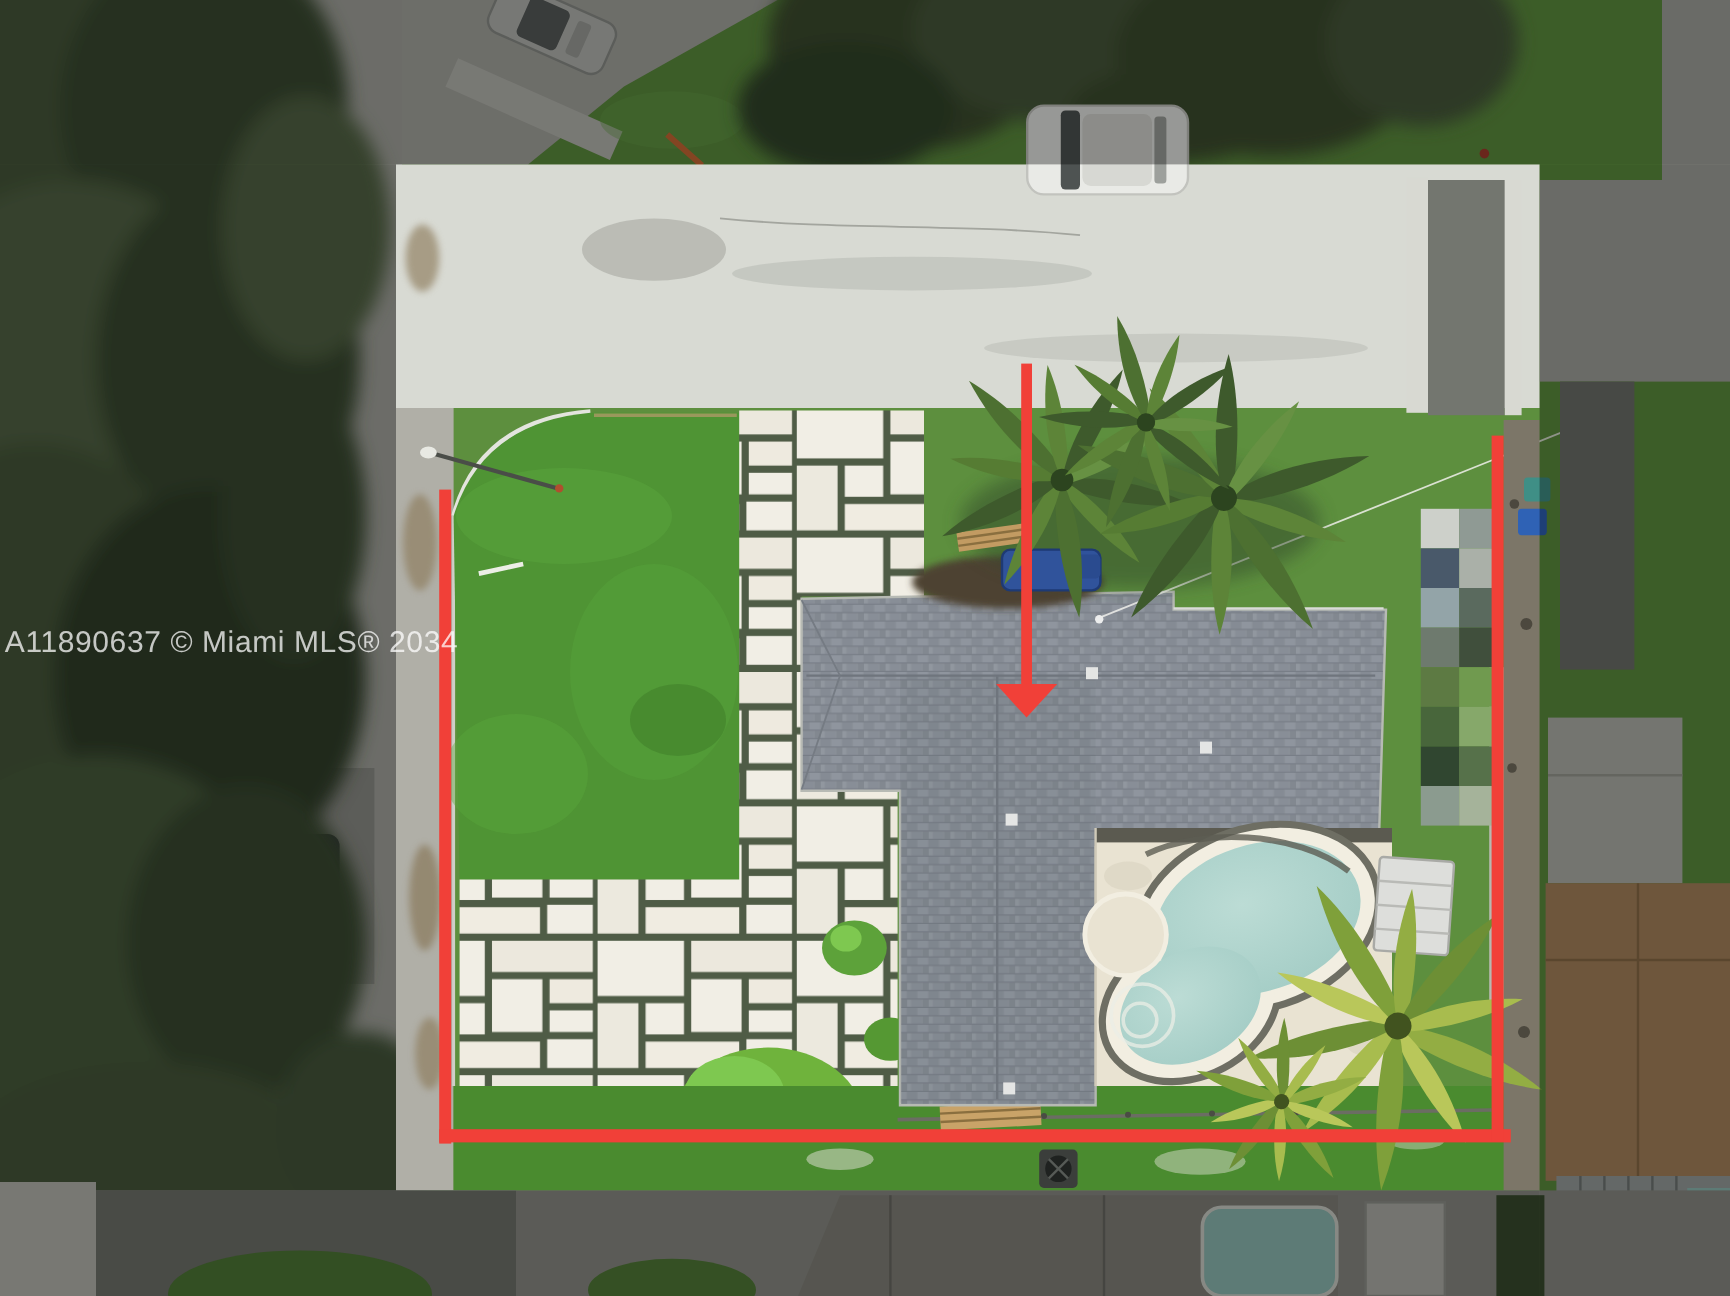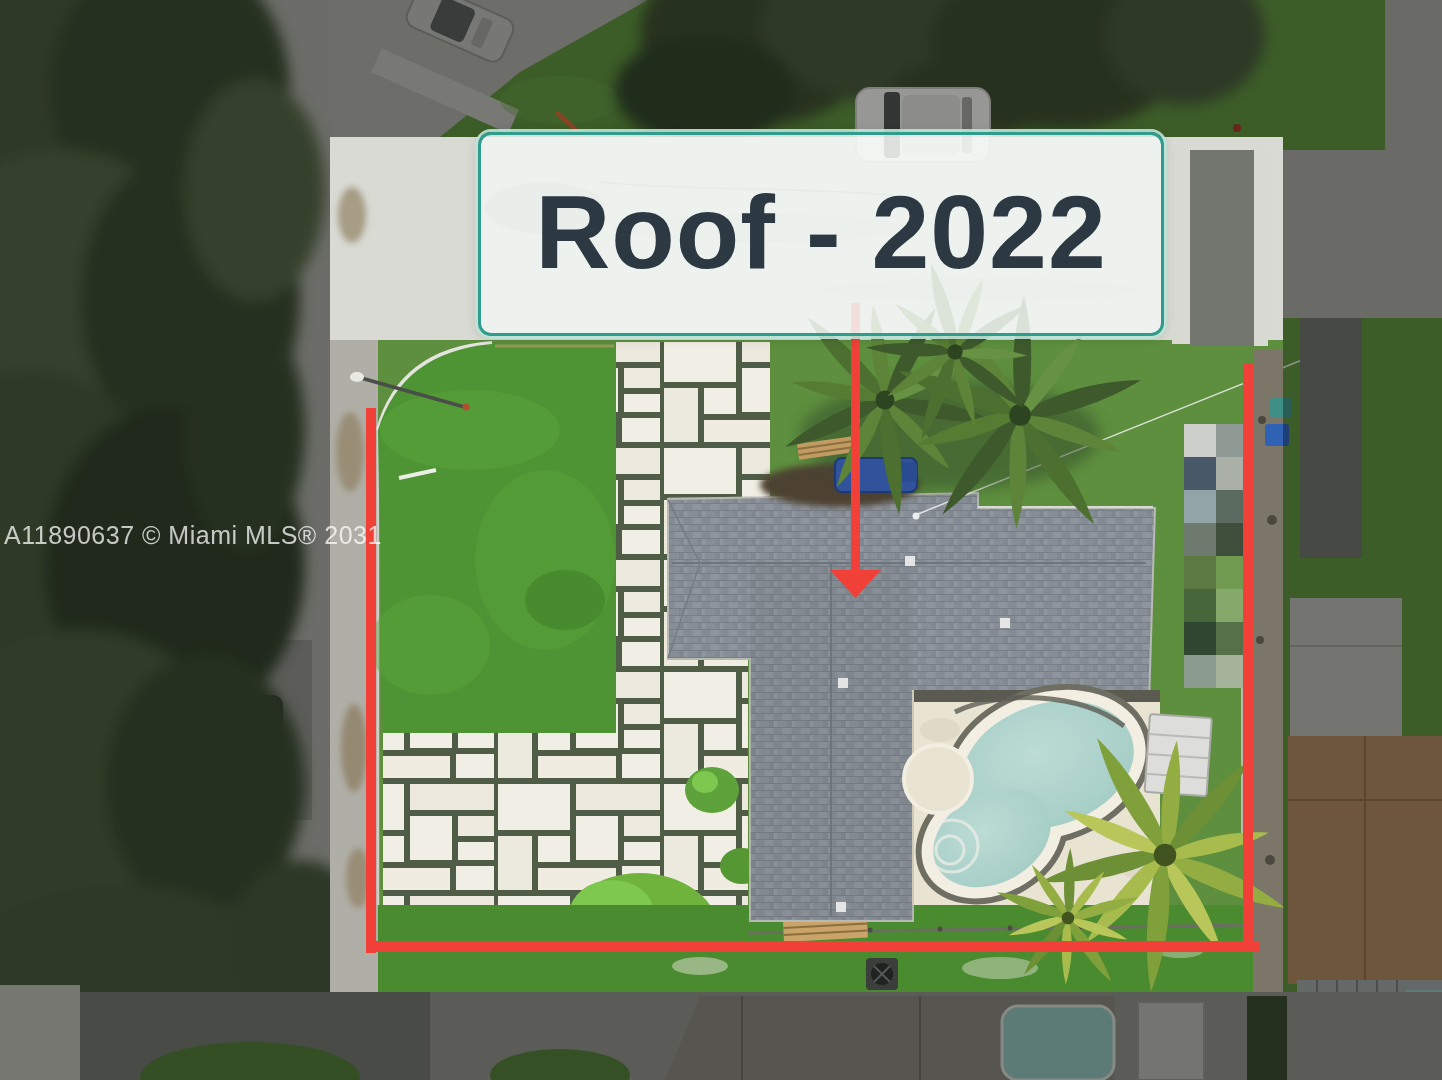--- a/index.html
+++ b/index.html
@@ -372,19 +372,16 @@
     <rect class="red" x="366" y="408" width="10" height="545"></rect>
     <rect class="red" x="366" y="941" width="893" height="11"></rect>
     <rect class="red" x="1243" y="363" width="10" height="588"></rect>
   </g>
   <g>
     <rect class="red" x="851" y="303" width="9" height="272"></rect>
     <path class="red" d="M830,570 L881,570 L855.5,598 Z"></path>
   </g>
 </svg>
 
-<div class="roof-label">
-  <span>Roof - 2022</span>
+
+<div class="watermark">A11890637 © Miami MLS® 2034</div>
+
 </div>
 
-<div class="watermark">A11890637 © Miami MLS® 2031</div>
-
-</div>
-
 </body></html>

